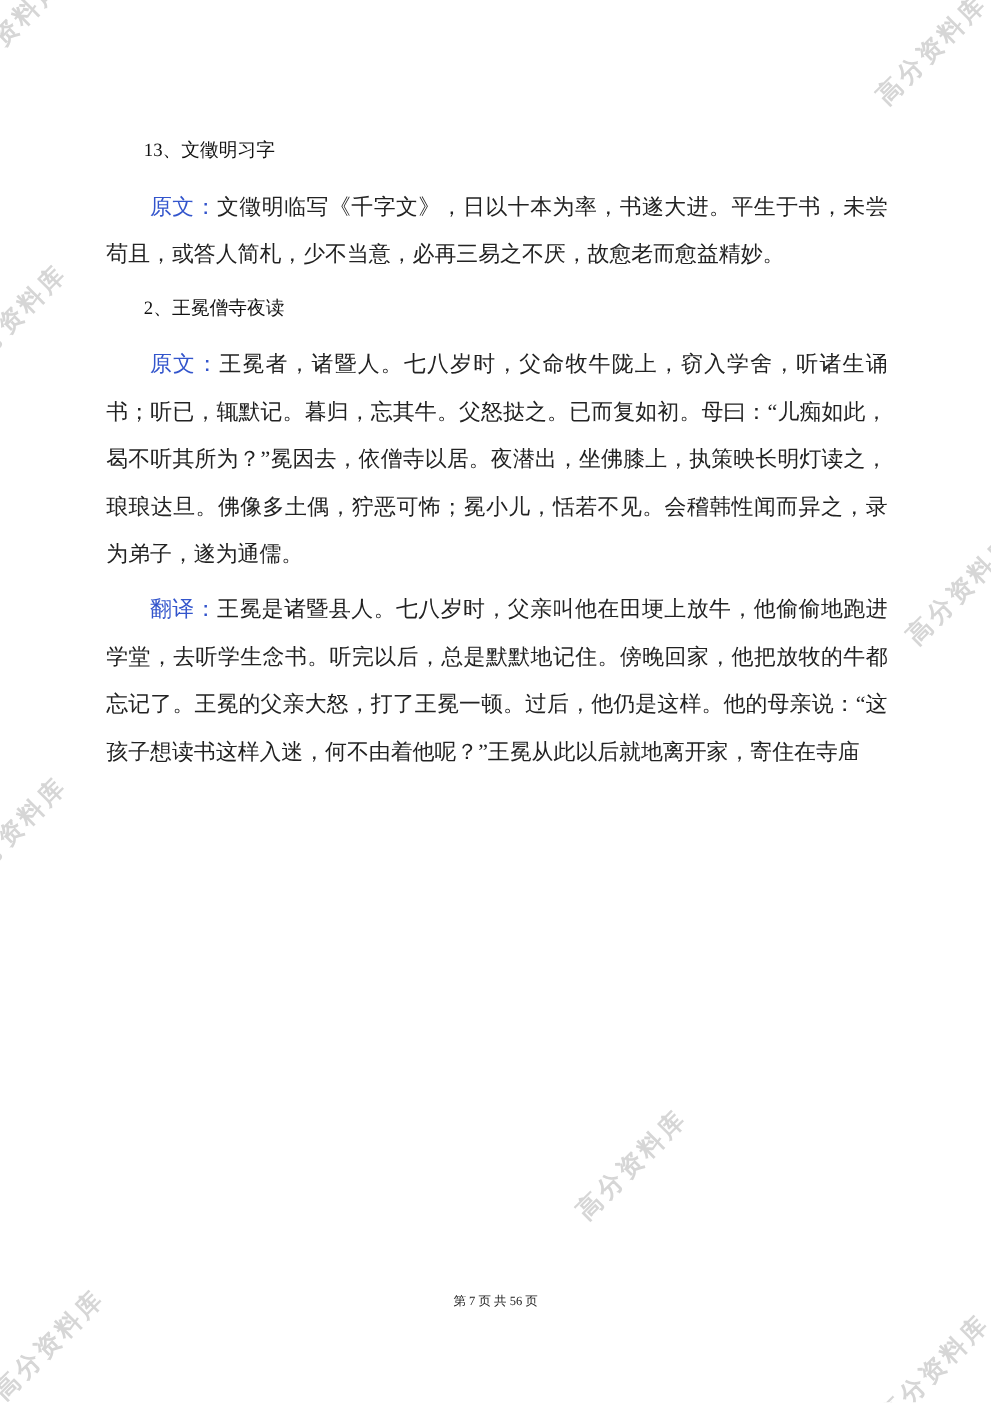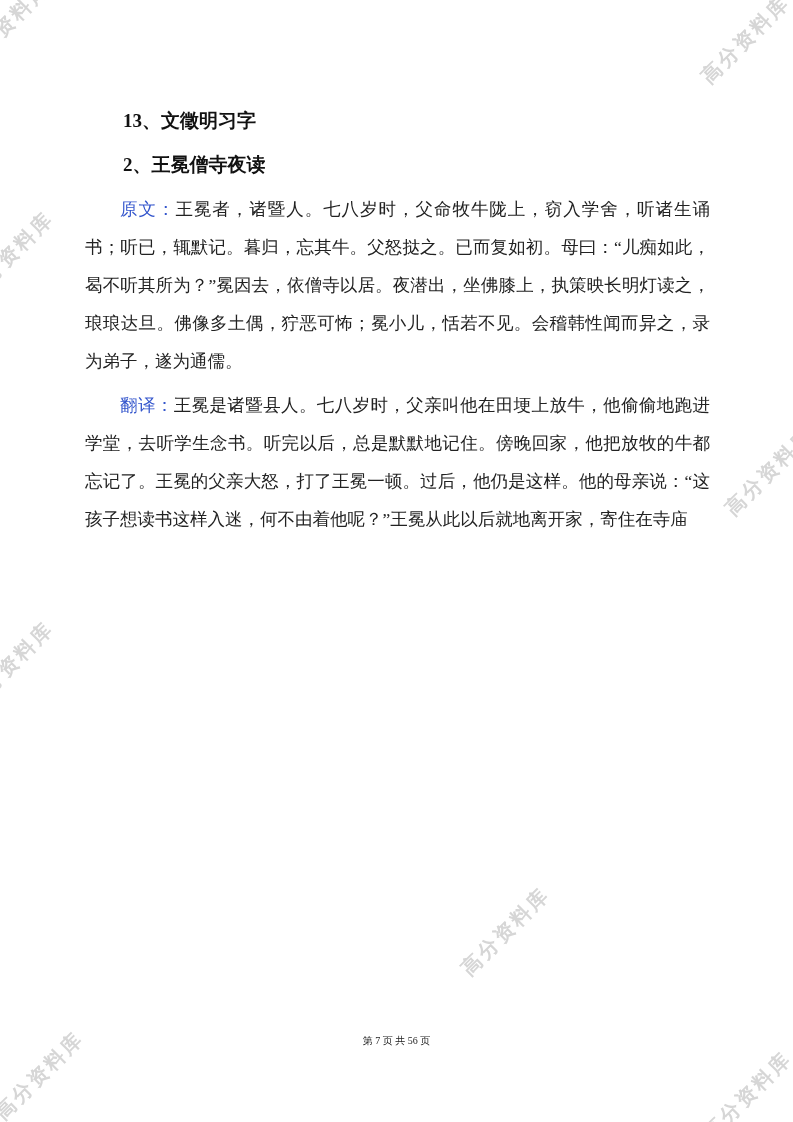--- a/index.html
+++ b/index.html
@@ -23,23 +23,23 @@
     font-size: 17.5px;
     line-height: 38px;
     text-align: justify;
     text-indent: 2em;
     color: var(--text-color, #222222);
   }
   .para .label {
     color: var(--label-color, #3355cc);
   }
   .heading {
-    font-size: 19px;
+    font-size: 15px;
     line-height: 38px;
-    font-weight: bold;
+    font-weight: normal;
     text-indent: 2em;
     margin: 6px 0 6px 0;
     color: #111111;
   }
   .footer {
     position: absolute;
     left: 0;
     right: 0;
     top: 1034px;
     text-align: center;
@@ -68,20 +68,21 @@
   <div class="wm" style="left:688px; top:26px;">高分资料库</div>
   <div class="wm" style="left:-48px; top:242px;">高分资料库</div>
   <div class="wm" style="left:712px; top:458px;">高分资料库</div>
   <div class="wm" style="left:-48px; top:652px;">高分资料库</div>
   <div class="wm" style="left:448px; top:918px;">高分资料库</div>
   <div class="wm" style="left:-18px; top:1062px;">高分资料库</div>
   <div class="wm" style="left:690px; top:1082px;">高分资料库</div>
 
   <div class="content" id="doc-body">
       <div class="heading">13、文徵明习字</div>
+      <p class="para"><span class="label">原文：</span>文徵明临写《千字文》，日以十本为率，书遂大进。平生于书，未尝苟且，或答人简札，少不当意，必再三易之不厌，故愈老而愈益精妙。</p>
       <div class="heading">2、王冕僧寺夜读</div>
       <p class="para"><span class="label">原文：</span>王冕者，诸暨人。七八岁时，父命牧牛陇上，窃入学舍，听诸生诵书；听已，辄默记。暮归，忘其牛。父怒挞之。已而复如初。母曰：“儿痴如此，曷不听其所为？”冕因去，依僧寺以居。夜潜出，坐佛膝上，执策映长明灯读之，琅琅达旦。佛像多土偶，狞恶可怖；冕小儿，恬若不见。会稽韩性闻而异之，录为弟子，遂为通儒。</p>
       <p class="para"><span class="label">翻译：</span>王冕是诸暨县人。七八岁时，父亲叫他在田埂上放牛，他偷偷地跑进学堂，去听学生念书。听完以后，总是默默地记住。傍晚回家，他把放牧的牛都忘记了。王冕的父亲大怒，打了王冕一顿。过后，他仍是这样。他的母亲说：“这孩子想读书这样入迷，何不由着他呢？”王冕从此以后就地离开家，寄住在寺庙</p>
     </div>
 
   <div class="footer">第 7 页 共 56 页</div>
 
 </div>
 
 </body></html>

